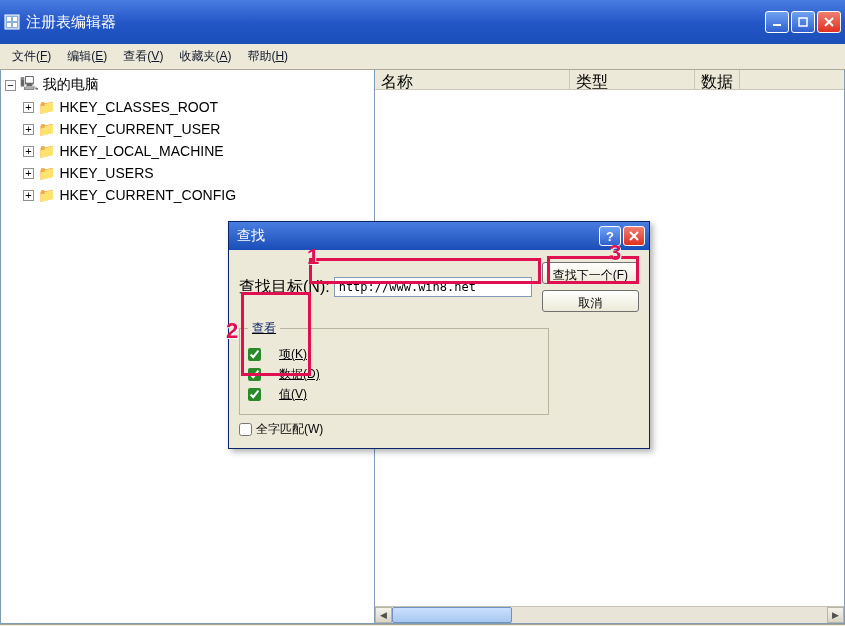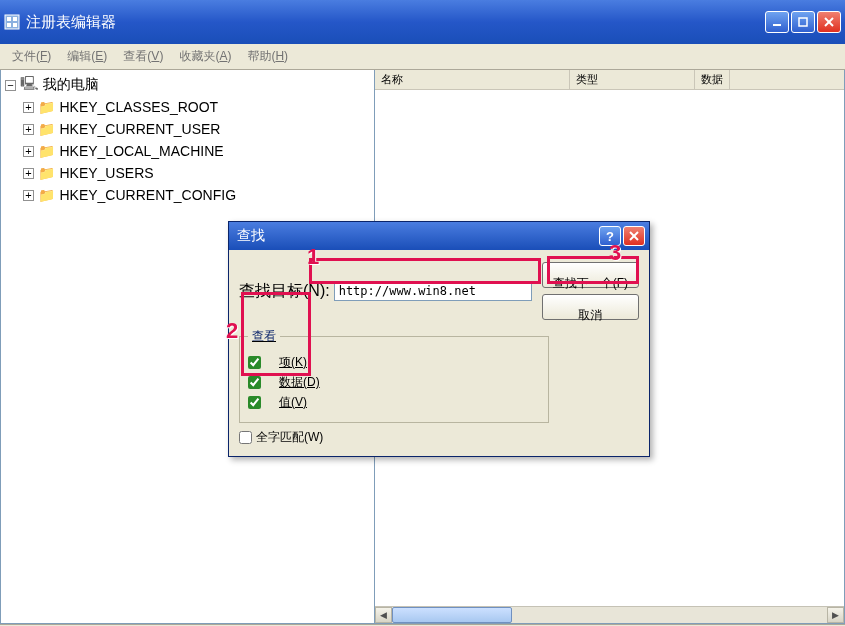--- a/index.html
+++ b/index.html
@@ -6,37 +6,37 @@
 body { font-family: "SimSun", "Microsoft YaHei", sans-serif; font-size: 12px; background: #fff; width: 845px; height: 626px; position: relative; overflow: hidden; }
 
 .titlebar { height: 44px; background: linear-gradient(to bottom, #4a7de0, #2557c8, #1a4eb8); display: flex; align-items: center; padding: 0 4px; color: #fff; font-size: 15px; }
 .titlebar-icon { width: 16px; height: 16px; margin-right: 6px; }
 .titlebar-text { flex: 1; }
 .win-btns { display: flex; gap: 2px; }
 .win-btn { width: 24px; height: 22px; background: linear-gradient(to bottom, #6fa3f0, #3060d0); border: 1px solid #fff; border-radius: 3px; display: flex; align-items: center; justify-content: center; color: #fff; cursor: pointer; }
 .win-btn.close { background: linear-gradient(to bottom, #f08070, #e03020); }
 
 .menubar { height: 26px; background: #ece9d8; border-bottom: 1px solid #aca899; display: flex; align-items: center; padding: 0 4px; }
-.menu-item { padding: 3px 8px; color: #737373; cursor: pointer; }
+.menu-item { padding: 3px 8px; color: #0f172a; cursor: pointer; }
 .menu-accel { text-decoration: underline; }
 
 .content { display: flex; height: 554px; border: 1px solid #7f9db9; border-top: none; }
 .tree-pane { width: 374px; background: #fff; border-right: 1px solid #7f9db9; padding: 4px; overflow: auto; }
 .list-pane { flex: 1; background: #fff; position: relative; }
 
 .tree-node { display: flex; align-items: center; height: 22px; font-size: 14px; font-family: "SimSun", sans-serif; }
 .tree-expander { width: 11px; height: 11px; border: 1px solid #919191; background: #fff; display: flex; align-items: center; justify-content: center; font-size: 11px; line-height: 1; cursor: pointer; margin-right: 4px; color: #000; }
 .tree-indent { display: inline-block; }
 .tree-icon { margin-right: 4px; font-size: 14px; }
 .folder-icon { color: #d8b040; }
 .computer-icon { color: #666; }
 .tree-label { color: #000; }
 
 .list-header { display: flex; background: #ece9d8; border-bottom: 1px solid #cac6b8; height: 20px; }
-.list-header-col { padding: 2px 6px; border-right: 1px solid #cac6b8; font-size: 11px; }
+.list-header-col { padding: 2px 6px; border-right: 1px solid #cac6b8; font-size: 16px; }
 .col-name { width: 195px; }
 .col-type { width: 125px; }
 
 .scrollbar-h { position: absolute; bottom: 0; left: 0; right: 0; height: 17px; background: #e8e5d8; border-top: 1px solid #c5c2b5; display: flex; }
 .scroll-btn { width: 17px; height: 16px; background: linear-gradient(to bottom, #f5f3ea, #d8d5c6); border: 1px solid #b8b5a5; display: flex; align-items: center; justify-content: center; font-size: 9px; color: #505050; }
 .scroll-track { flex: 1; position: relative; }
 .scroll-thumb { position: absolute; left: 0; top: 0; width: 120px; height: 16px; background: linear-gradient(to bottom, #cce0ff, #a8c8f0); border: 1px solid #7090c0; border-radius: 2px; }
 
 .statusbar { height: 16px; background: #ece9d8; border-top: 1px solid #aca899; padding: 1px 4px; font-size: 12px; }
 
@@ -45,21 +45,21 @@
 .dialog-titlebar-text { flex: 1; padding-left: 4px; }
 .dlg-btn { width: 22px; height: 20px; border: 1px solid #fff; border-radius: 3px; margin-left: 2px; display: flex; align-items: center; justify-content: center; font-weight: bold; font-size: 13px; cursor: pointer; }
 .dlg-help { background: linear-gradient(to bottom, #6fa3f0, #3060d0); color: #fff; }
 .dlg-close { background: linear-gradient(to bottom, #f08070, #e03020); color: #fff; }
 
 .dialog-body { padding: 12px 10px 10px; position: relative; }
 .find-row { display: flex; align-items: center; margin-bottom: 8px; }
 .find-label { font-size: 16px; margin-right: 4px; }
 .find-input { flex: 1; height: 20px; border: 1px solid #7f9db9; padding: 0 4px; font-family: "SimSun", monospace; font-size: 12px; }
 .find-btn-col { display: flex; flex-direction: column; gap: 6px; margin-left: 10px; }
-.xp-button { height: 22px; padding: 12px 10px; background: linear-gradient(to bottom, #fff, #ece9d8); border: 1px solid #707070; border-radius: 3px; font-size: 12px; cursor: pointer; white-space: nowrap; text-align: center; }
+.xp-button { height: 22px; padding: 4px 10px; background: linear-gradient(to bottom, #fff, #ece9d8); border: 1px solid #707070; border-radius: 3px; font-size: 12px; cursor: pointer; white-space: nowrap; text-align: center; }
 
 .fieldset { border: 1px solid #b8b5a0; padding: 6px 8px 8px; margin-top: 4px; width: 310px; font-size: 12px; text-decoration: underline; }
 .fieldset legend { padding: 0 4px; color: #0a246a; font-size: 12px; }
 .checkbox-row { display: flex; align-items: center; margin: 3px 0; gap: 14px; }
 .checkbox-row input { margin-right: 4px; accent-color: #2a8a2a; }
 .match-row { display: flex; align-items: center; margin-top: 6px; font-size: 12px; }
 .match-row input { margin-right: 4px; }
 
 .annot { position: absolute; color: #e01050; font-size: 22px; font-weight: bold; font-family: Arial; text-shadow: 1px 1px 0 #fff; z-index: 20; pointer-events: none; }
 .annot-box { position: absolute; border: 3px solid #e01050; pointer-events: none; z-index: 15; }

